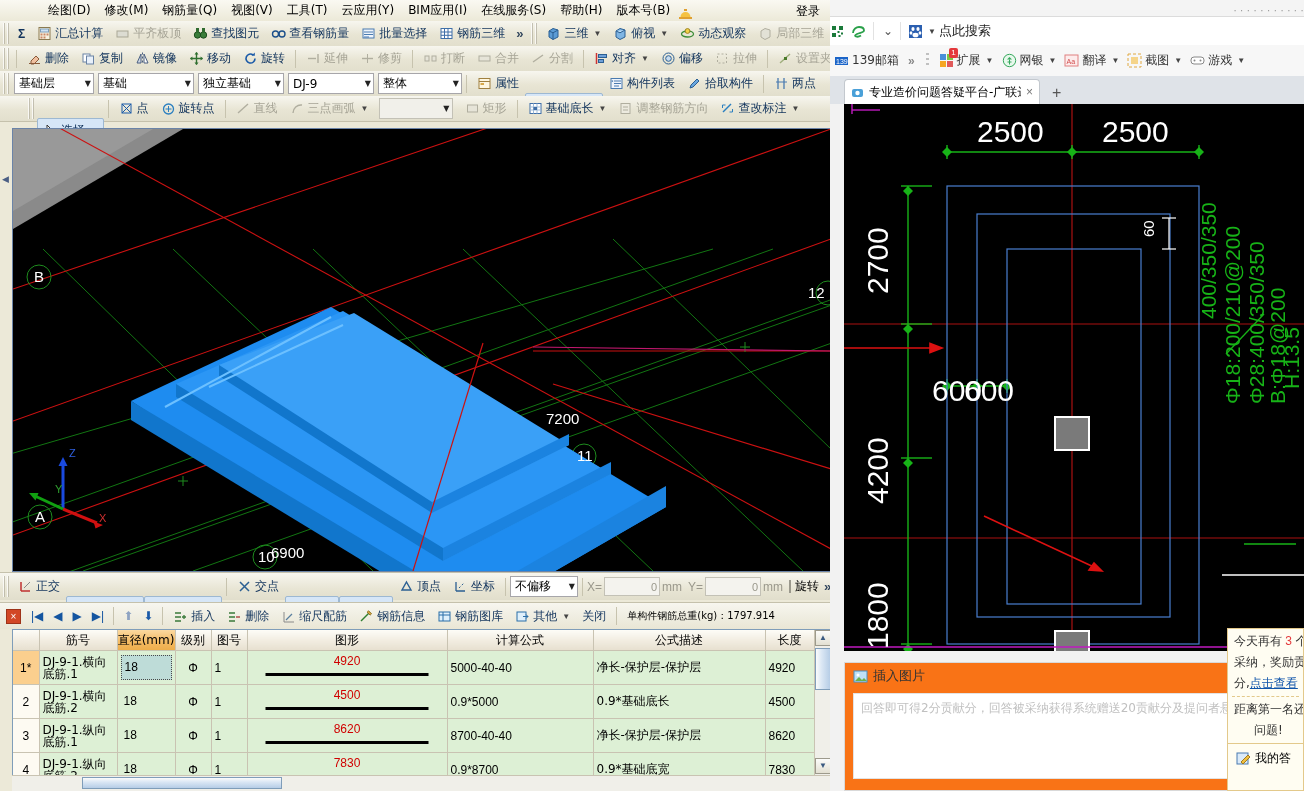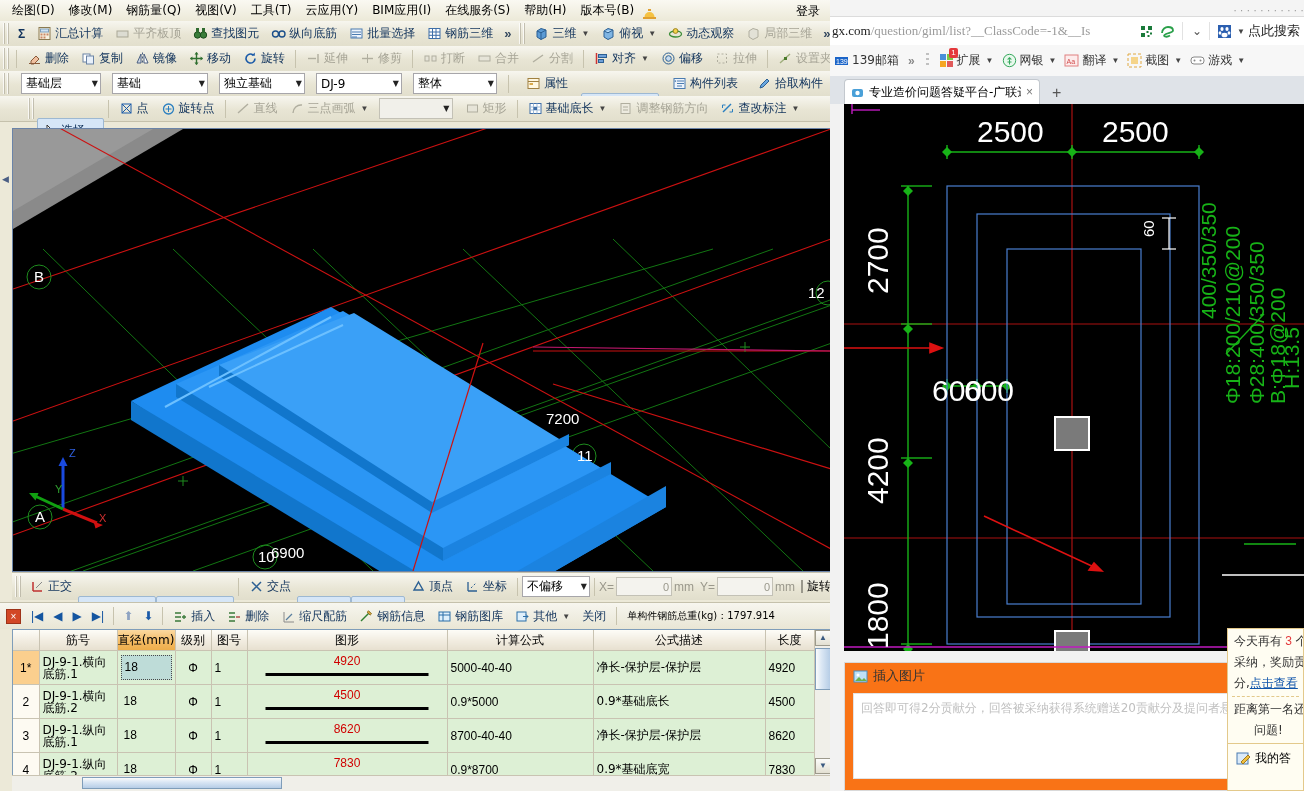--- a/index.html
+++ b/index.html
@@ -10,30 +10,30 @@
   }
   .app{position:absolute;left:0;top:0;width:1304px;height:791px;}
 
   
   .cad{position:absolute;left:0;top:0;width:830px;height:791px;background:#ece9d8;}
 
   .menubar{position:absolute;left:0;top:0;width:830px;height:21px;
     background:linear-gradient(180deg,#faf9f2 0%,#ece9d8 100%);
     display:flex;align-items:center;white-space:nowrap;}
   .menubar .mi{padding:2px 7px;font-size:12px;color:#000;}
-  .menubar .mi:first-child{padding-left:12px;}
+  .menubar .mi:first-child{padding-left:12px;margin-left:36px;}
   .login{position:absolute;right:10px;top:3px;font-size:12px;}
   .helmet{display:inline-block;width:17px;height:14px;position:relative;top:2px;}
 
   .tbrow{position:absolute;left:0;width:830px;height:25px;
     background:linear-gradient(180deg,#f7f6ef 0%,#e8e5d4 55%,#e2dfcd 100%);
     border-bottom:1px solid #c5c1ac;display:flex;align-items:center;white-space:nowrap;}
   .tb1{top:21px;}
   .tb2{top:46px;}
-  .tb3{top:71px;gap:7px;}
+  .tb3{top:71px;}
   .tb4{top:96px;justify-content:center;}
 
   .grip{width:7px;height:21px;margin:0 2px 0 3px;
     background:repeating-linear-gradient(90deg,#ffffff 0 1px,#b4b0a0 1px 2px,transparent 2px 4px);
     opacity:.75;flex:none;}
   .tbtn{display:flex;align-items:center;gap:3px;padding:2px 5px;height:20px;
     font-size:12px;color:#11335c;flex:none;border:1px solid transparent;border-radius:2px;}
   .tbtn.on{border:1px solid #9db8d2;background:#d6e6f7;margin-top:44px;}
   .tbtn.dim{color:#a6a496;}
   .sep{width:1px;height:18px;background:#c7c3ae;margin:0 4px;flex:none;}
@@ -54,21 +54,21 @@
 
   
   .vp{position:absolute;left:12px;top:128px;width:818px;height:442px;background:#000;
     border:1px solid #6b84a8;overflow:hidden;}
   .vp svg{position:absolute;left:0;top:0;}
   .vplabel{position:absolute;color:#fff;font-size:15px;font-family:"Liberation Sans",sans-serif;}
   .leftstrip{position:absolute;left:0;top:128px;width:12px;height:442px;background:#ece9d8;}
   .leftstrip .arr{position:absolute;left:2px;top:46px;font-size:9px;color:#4a5e84;}
 
   
-  .snapbar{position:absolute;left:12px;top:572px;width:830px;height:27px;
+  .snapbar{position:absolute;left:0;top:572px;width:830px;height:27px;
     background:linear-gradient(180deg,#f7f6ef 0%,#e8e5d4 60%,#e1decc 100%);
     border-top:1px solid #c5c1ac;display:flex;align-items:center;white-space:nowrap;}
 
   
   .rebarbar{position:absolute;left:0;top:602px;width:830px;height:26px;
     background:linear-gradient(180deg,#f7f6ef 0%,#e9e6d5 100%);
     border-top:1px solid #c5c1ac;display:flex;align-items:center;white-space:nowrap;}
   .closebox{width:13px;height:13px;background:#d24726;color:#fff;font-size:10px;line-height:13px;
     text-align:center;margin:0 5px 0 6px;flex:none;border:1px solid #9e3319;}
   .nav{font-size:12px;color:#1455a0;padding:0 5px;flex:none;}
@@ -206,21 +206,21 @@
               <rect x="9" y="2" width="3" height="5" fill="#2f6b2f"></rect>
             </svg></span>
         <span class="cn">查找图元</span>
       </span>
       <span class="tbtn">
         <span class="ic"><svg width="15" height="15">
               <circle cx="4.5" cy="8" r="3" fill="none" stroke="#1b4f8a" stroke-width="1.4"></circle>
               <circle cx="11" cy="8" r="3" fill="none" stroke="#1b4f8a" stroke-width="1.4"></circle>
               <path d="M7.5 8h1" stroke="#1b4f8a" stroke-width="1.4"></path>
             </svg></span>
-        <span class="cn">纵向底筋</span>
+        <span class="cn">查看钢筋量</span>
       </span>
       <span class="tbtn">
         <span class="ic"><svg width="15" height="15">
               <rect x="2" y="3" width="11" height="9" fill="#eef4fb" stroke="#4a7bb0"></rect>
               <path d="M3 6h9M3 8.5h9M3 11h5" stroke="#4a7bb0"></path>
             </svg></span>
         <span class="cn">批量选择</span>
       </span>
       <span class="tbtn">
         <span class="ic"><svg width="15" height="15">
@@ -868,21 +868,20 @@
       <div class="hthumb"></div>
     </div>
   </div>
 
   <div class="brw">
     <div class="btopstrip">
       <span>· · ·   · ·   · ·   · ·   · ·</span>
     </div>
 
     <div class="urlbar">
-      <span class="url"><b>gx.com</b><span>/question/giml/list?__ClassCode=-1&amp;__Is</span></span>
       <span class="ic"><svg width="15" height="15">
             <rect x="1" y="1" width="13" height="13" fill="#fff"></rect>
             <g fill="#1a7a3a">
               <rect x="2" y="2" width="4" height="4"></rect>
               <rect x="9" y="2" width="4" height="4"></rect>
               <rect x="2" y="9" width="4" height="4"></rect>
               <rect x="7.5" y="7" width="2" height="2"></rect>
               <rect x="11" y="8.5" width="2" height="2"></rect>
               <rect x="8.5" y="11" width="2" height="2"></rect>
             </g>

